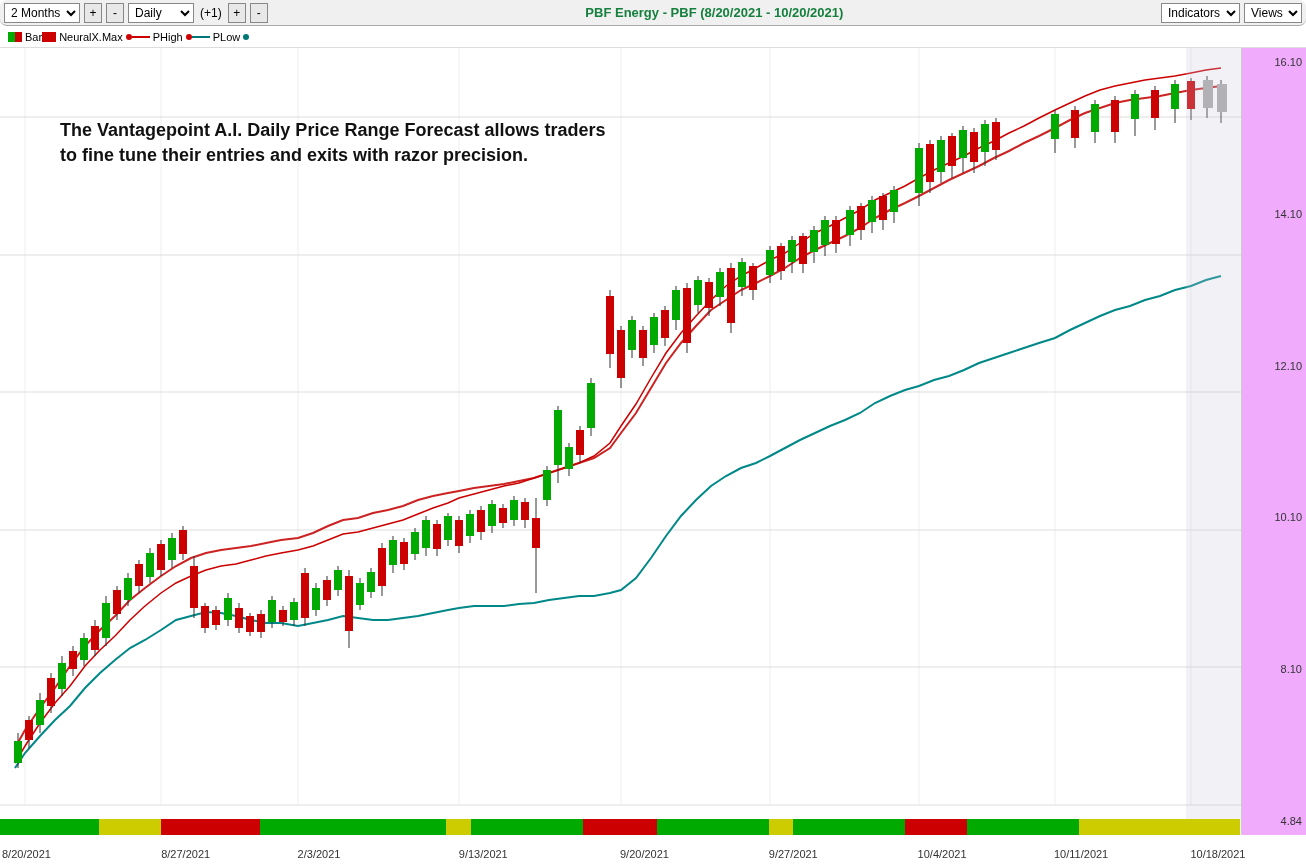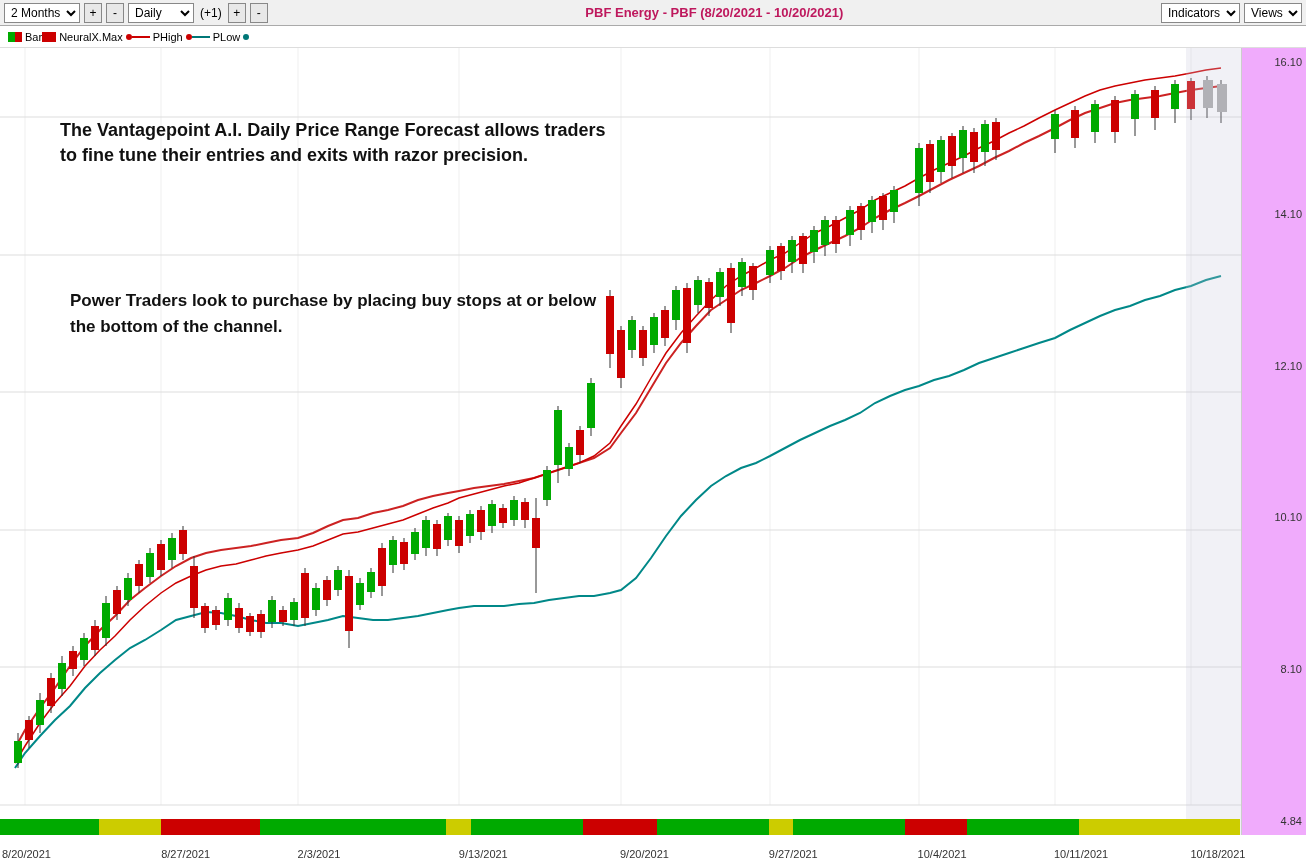--- a/index.html
+++ b/index.html
@@ -1,32 +1,32 @@
 <!DOCTYPE html>
 <html><head>
   <meta charset="utf-8">
   <style>
     * { margin: 0; padding: 0; box-sizing: border-box; }
     body { width: 1306px; height: 865px; background: #ffffff; font-family: Arial, sans-serif; overflow: hidden; position: relative; }
 
     
     #toolbar {
       display: flex; align-items: center; height: 26px; background: #f0f0f0;
-      border-bottom: 1px solid #aaa; padding: 0 4px; gap: 4px;
+      border-bottom: 1px solid #aaa; padding: 0 4px; gap: 4px; border-radius: 7px;
     }
     .tb-select {
       height: 20px; font-size: 12px; background: #fff; border: 1px solid #888;
       padding: 0 2px; cursor: pointer;
     }
     .tb-btn {
       height: 20px; min-width: 18px; font-size: 12px; background: #e8e8e8;
       border: 1px solid #888; cursor: pointer; display: flex; align-items: center; justify-content: center;
     }
     .tb-title {
-      flex: 1; text-align: center; font-size: 13px; font-weight: bold; color: #be185d;
+      flex: 1; text-align: center; font-size: 13px; font-weight: bold; color: #15803d;
     }
     .tb-right { display: flex; gap: 4px; margin-left: auto; }
 
     
     #legend {
       display: flex; align-items: center; height: 22px; padding: 0 8px; 
       background: #fff; border-bottom: 1px solid #ddd; font-size: 11px;
     }
     .legend-item { display: flex; align-items: center; gap: 3px; }
     .legend-color { width: 14px; height: 10px; display: inline-block; }
@@ -703,21 +703,20 @@
 
     <line x1="1221" y1="32" x2="1221" y2="75" stroke="#333" stroke-width="1"></line>
     <rect x="1217" y="36" width="10" height="28" fill="#aaaaaa"></rect>
 
   </svg>
 
   <div class="forecast-shade"></div>
 
   <div class="annotation">The Vantagepoint A.I. Daily Price Range Forecast allows traders to fine tune their entries and exits with razor precision.</div>
 
-  <div class="annotation2">Power Traders look to purchase by placing buy stops at or below the bottom of the channel.</div>
 
   <div id="price-axis">
     <div class="price-label">16.10</div>
     <div class="price-label">14.10</div>
     <div class="price-label">12.10</div>
     <div class="price-label">10.10</div>
     <div class="price-label">8.10</div>
     <div class="price-label">4.84</div>
   </div>
 

